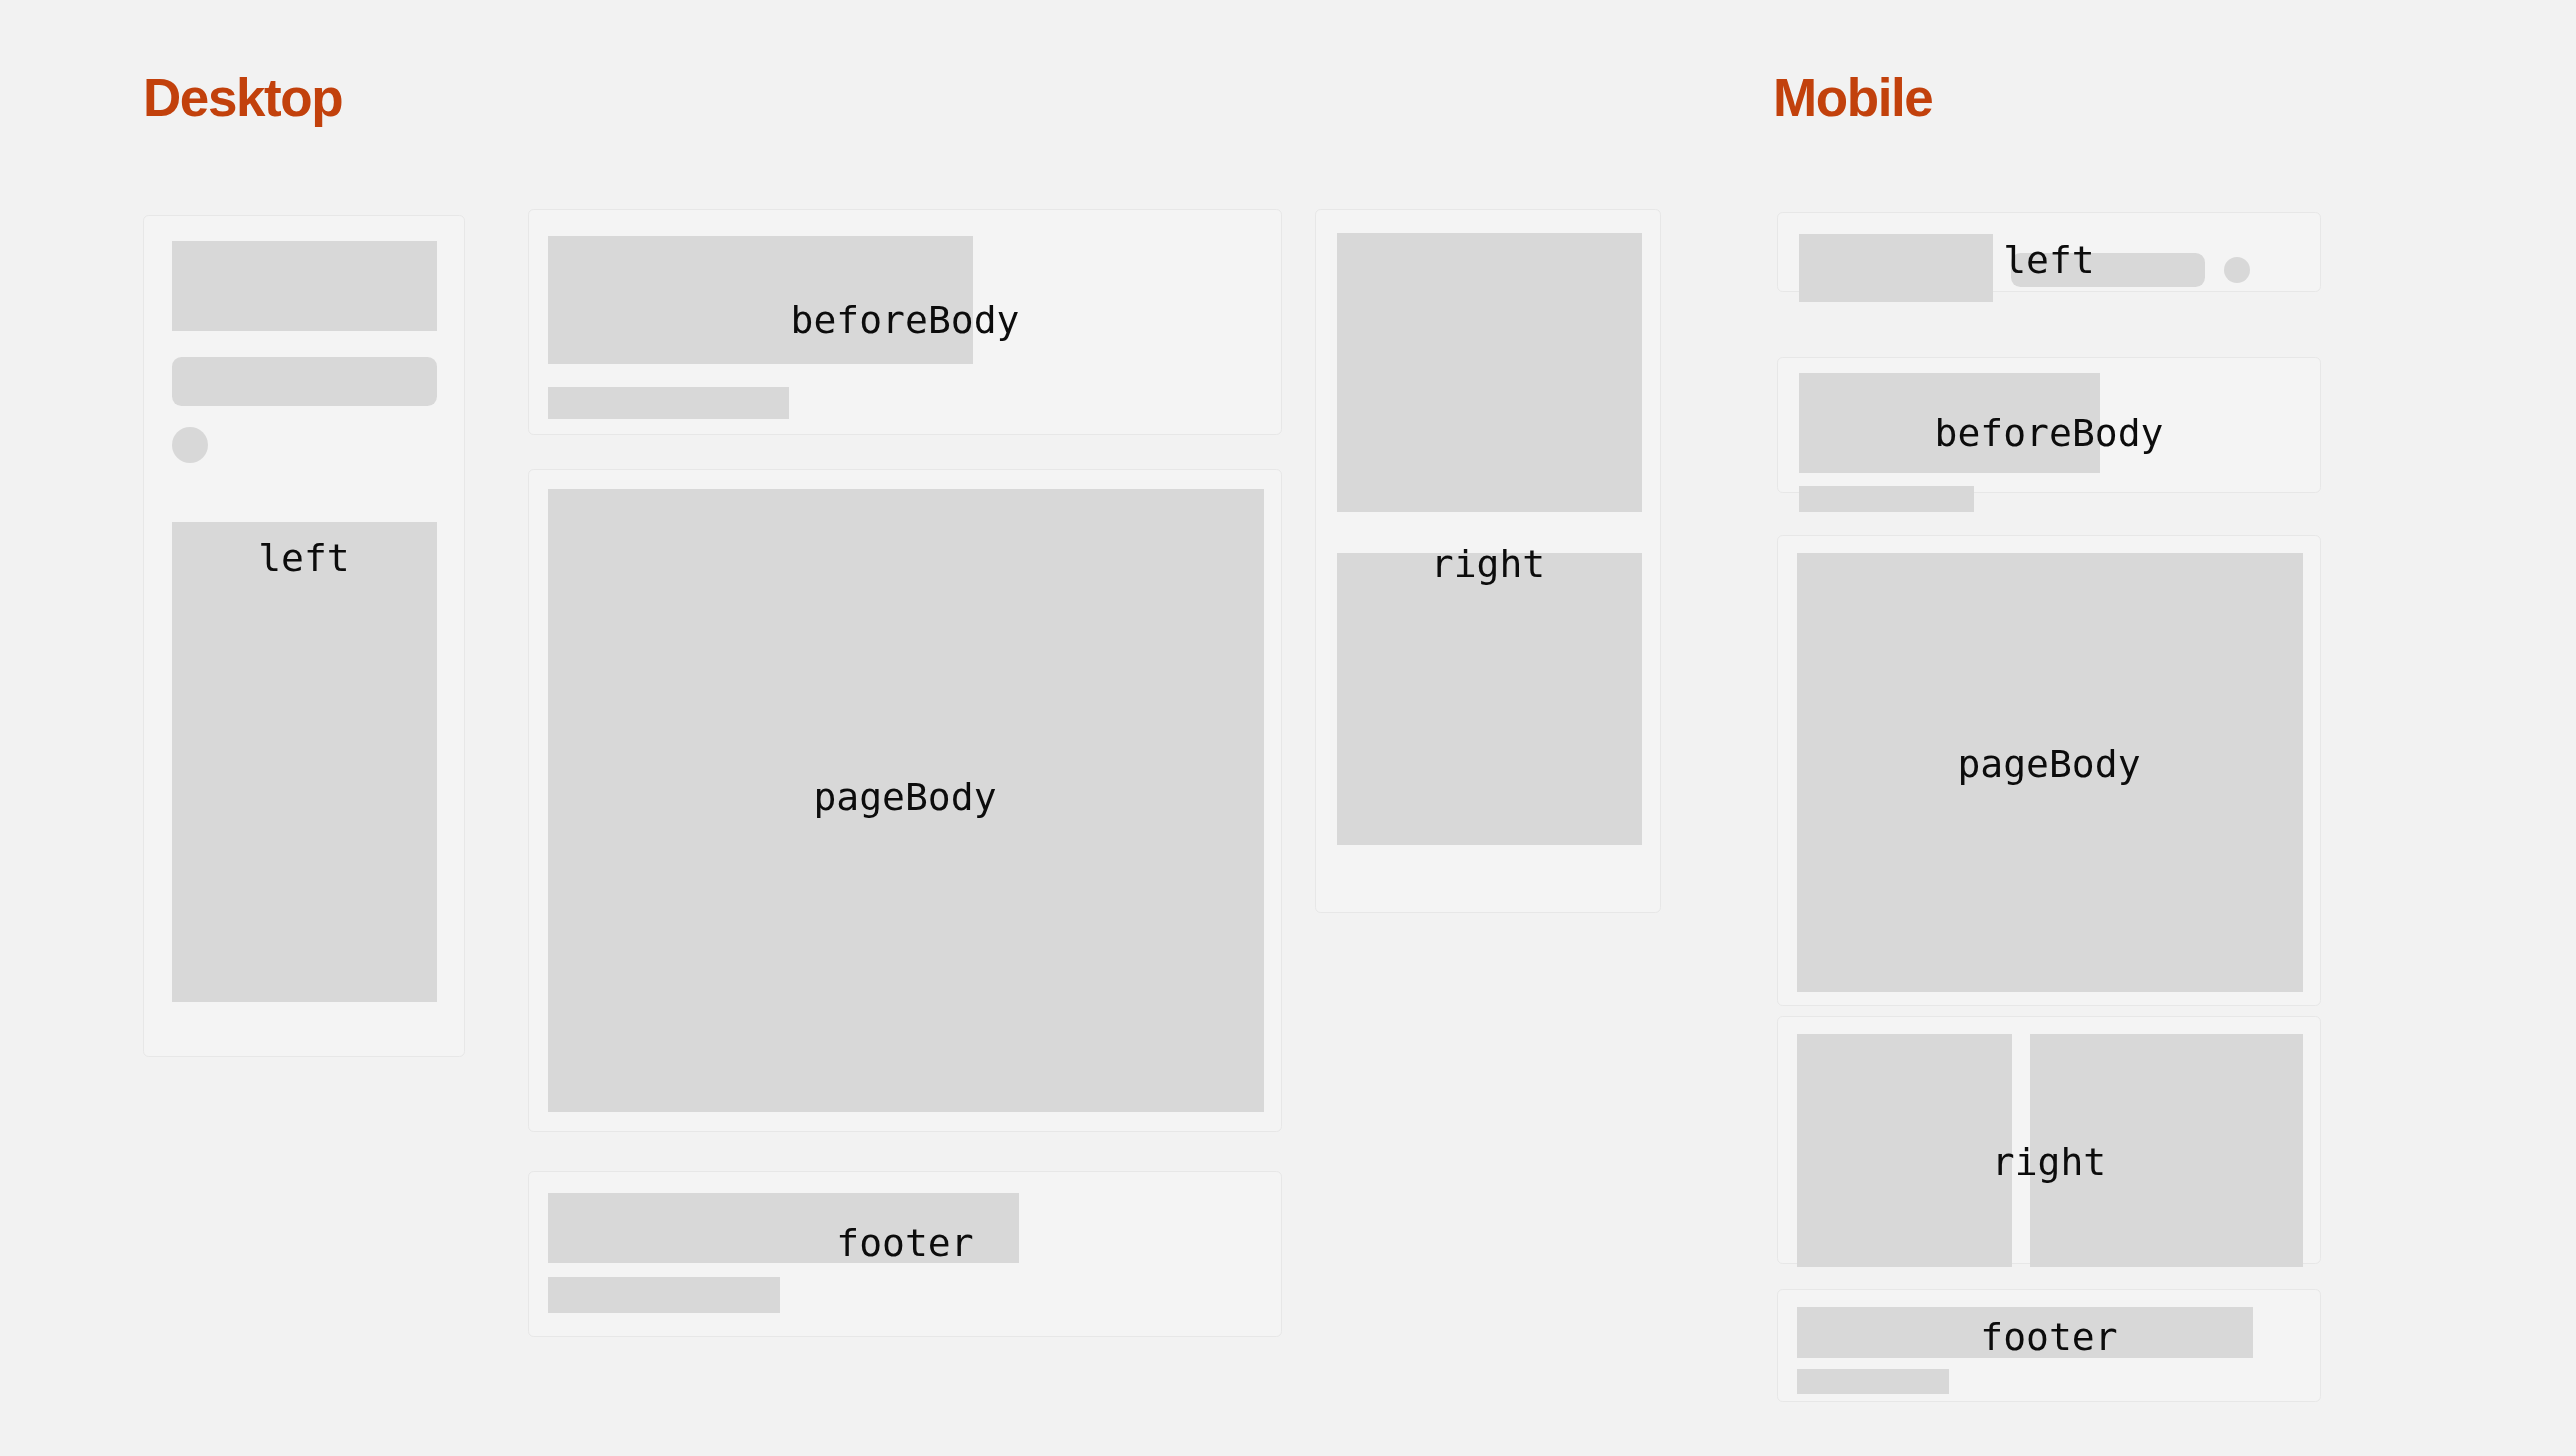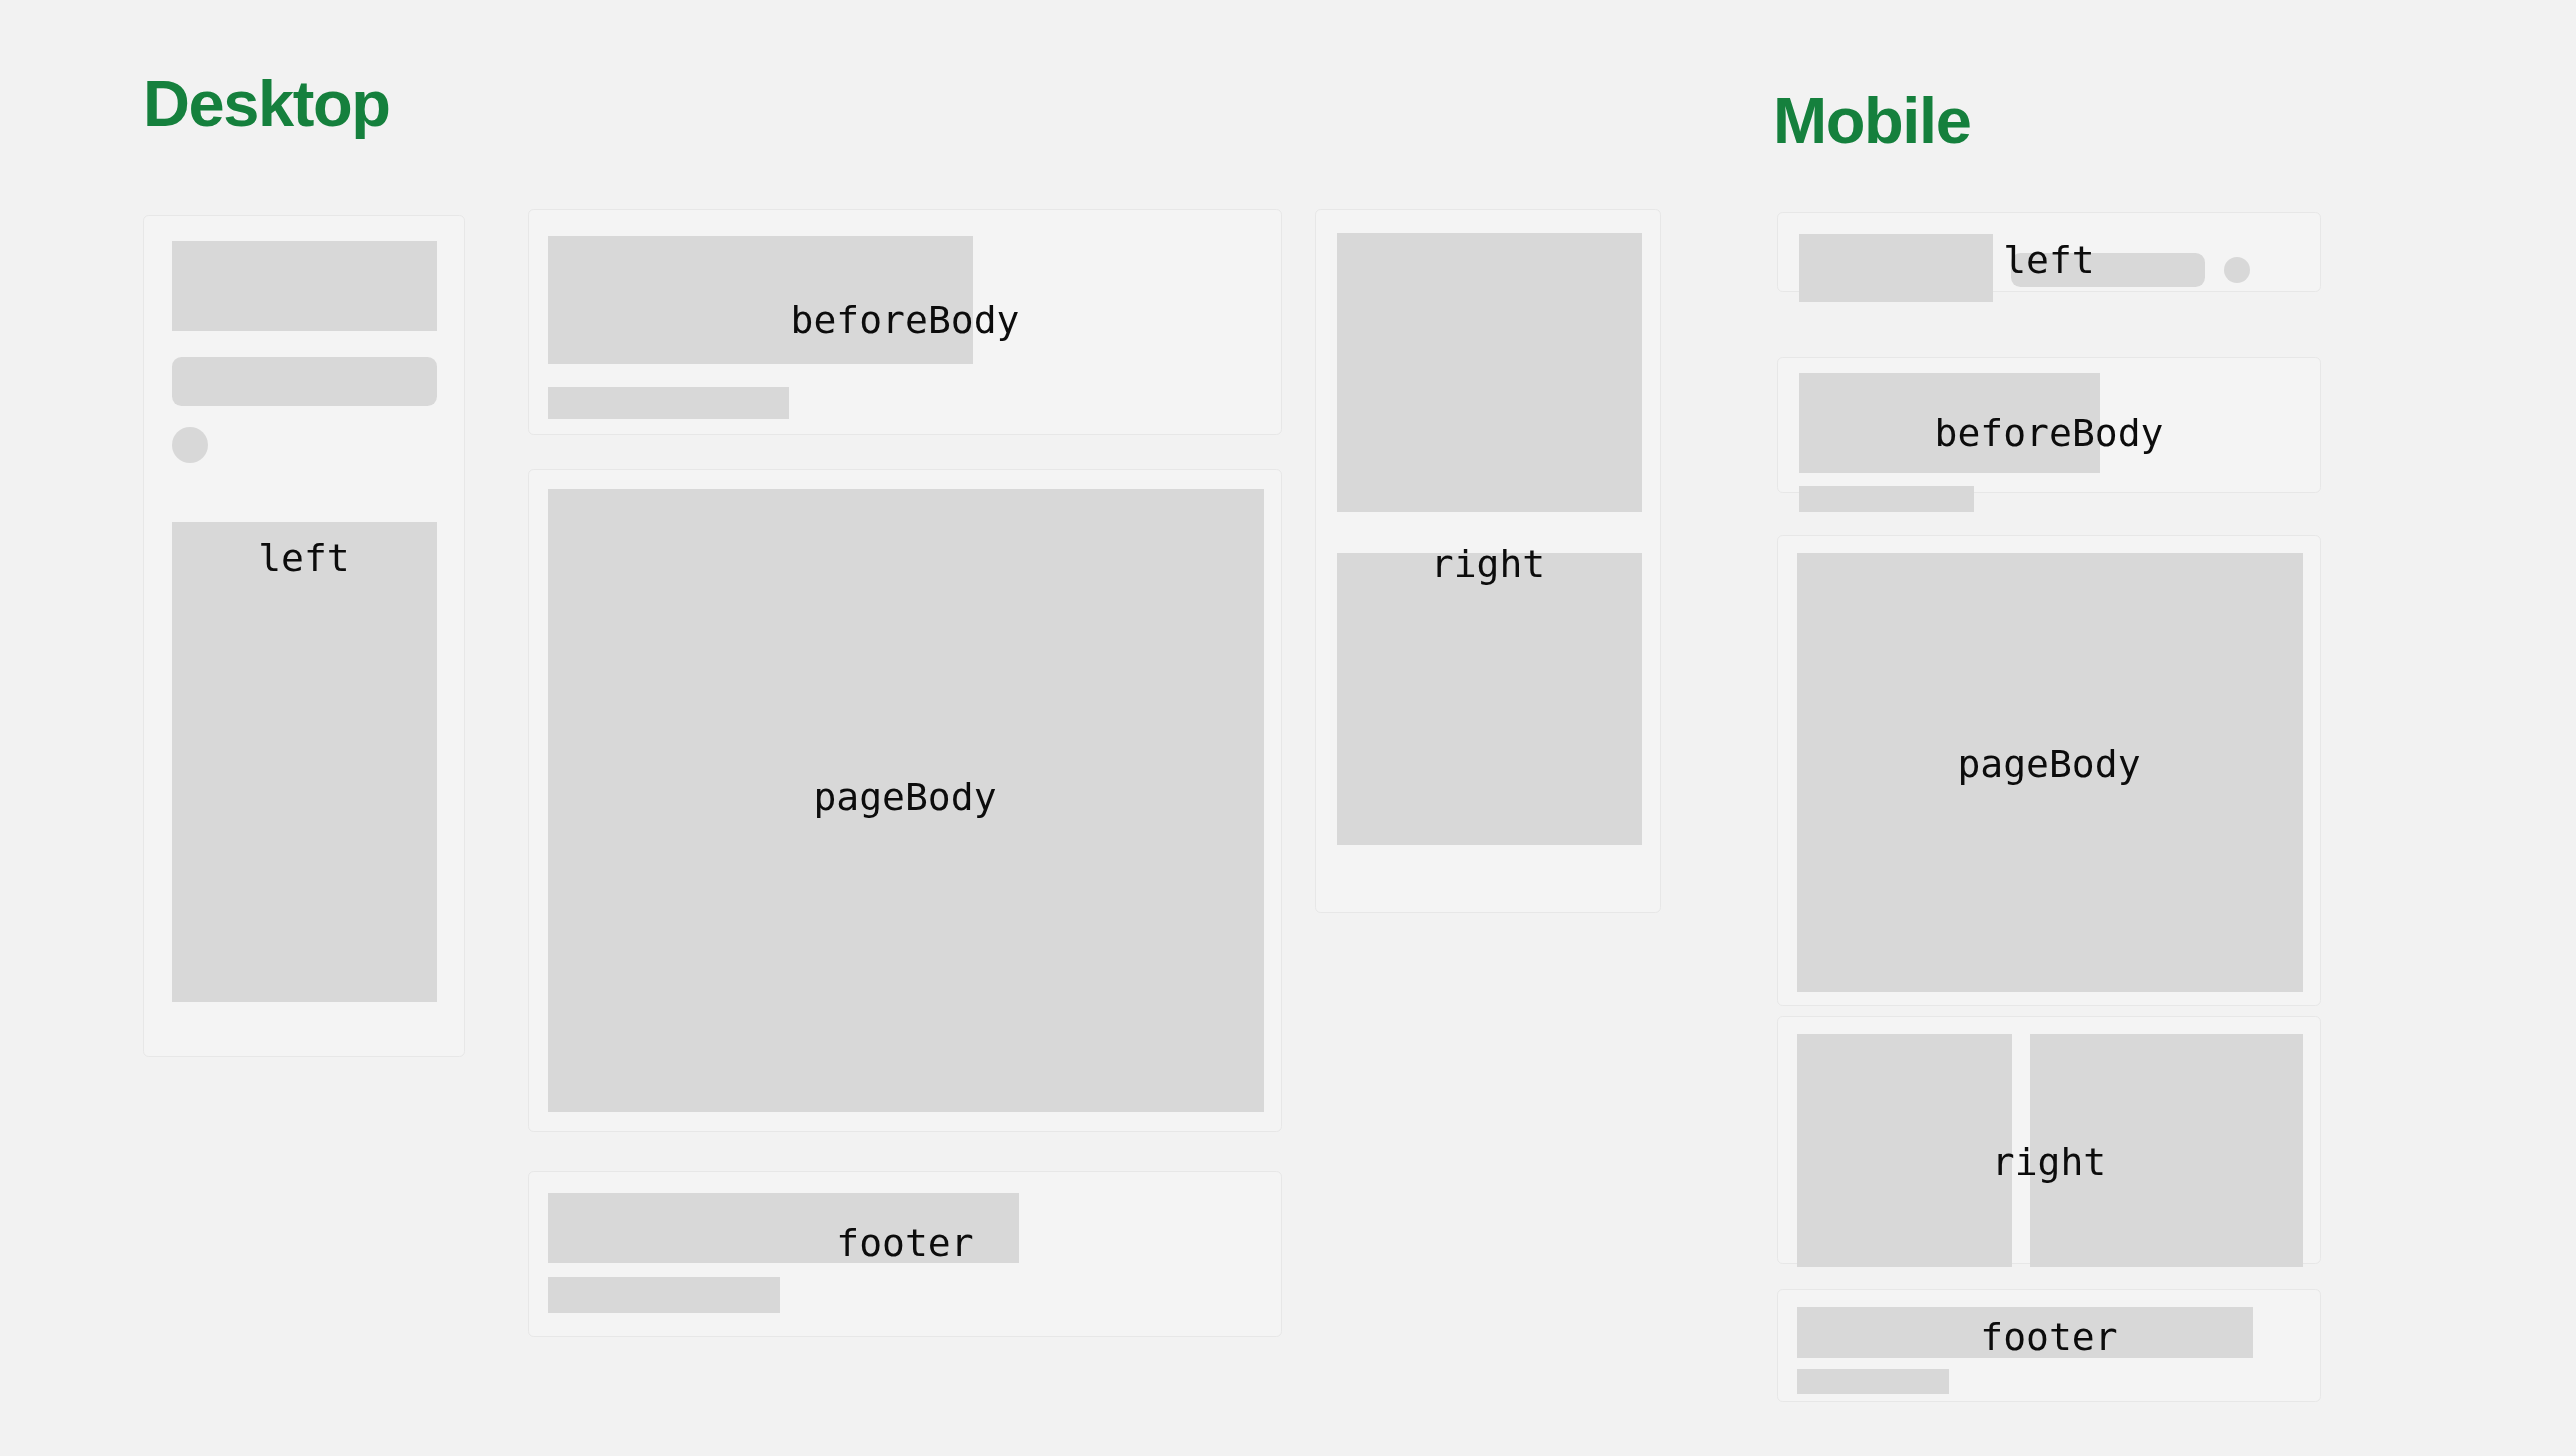--- a/index.html
+++ b/index.html
@@ -39,30 +39,30 @@
     white-space: nowrap;
     text-align: center;
     line-height: 1;
     pointer-events: none;
   }
 
   .section-title {
     position: absolute;
     font-family: "Liberation Sans", sans-serif;
     font-weight: bold;
-    font-size: 65px;
+    font-size: 53px;
     letter-spacing: -1.4px;
-    color: #15803d;
+    color: #c2410c;
     white-space: nowrap;
     line-height: 1;
   }
 
   
   #title-desktop { left: 143px;  top: 71px; }
-  #title-mobile  { left: 1773px; top: 88px; }
+  #title-mobile  { left: 1773px; top: 71px; }
 
   
   #p-desktop-left { left: 143px; top: 215px; width: 322px; height: 842px; }
   #d-left-b1 { left: 28px;  top: 24.5px;  width: 265px; height: 90px; }
   #d-left-b2 { left: 28px;  top: 141px; width: 265px; height: 49px; }
   #d-left-b3 { left: 28px;  top: 211px; width: 36px;  height: 36px; }
   #d-left-b4 { left: 28px;  top: 306px; width: 265px; height: 480px; }
   #d-left-label { left: 143px; top: 539px; width: 322px; }
 
   

